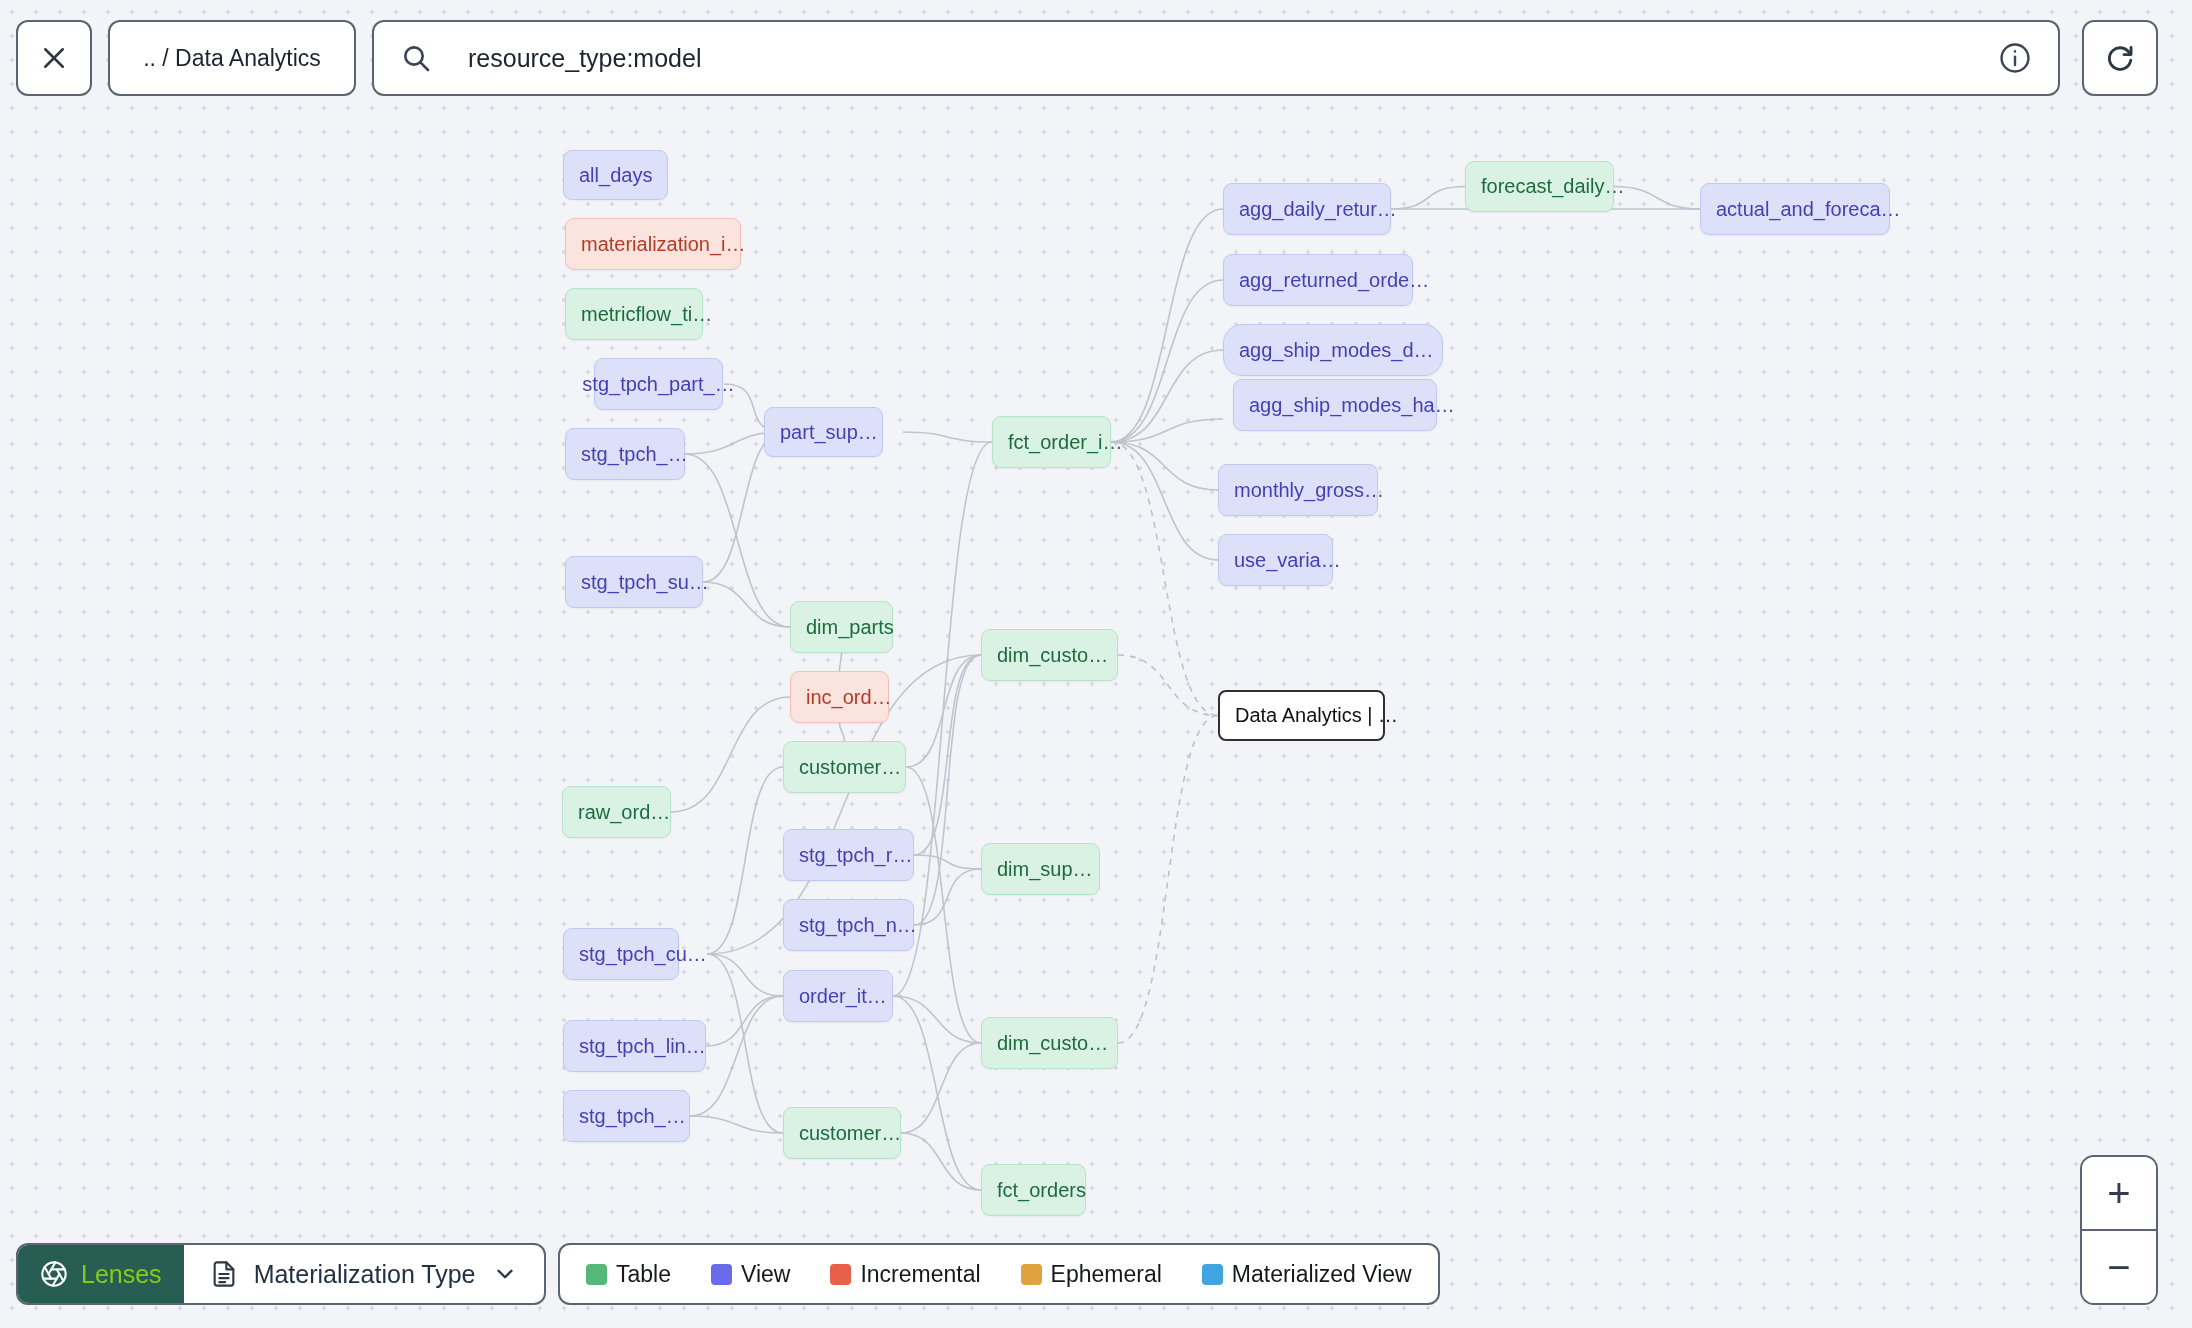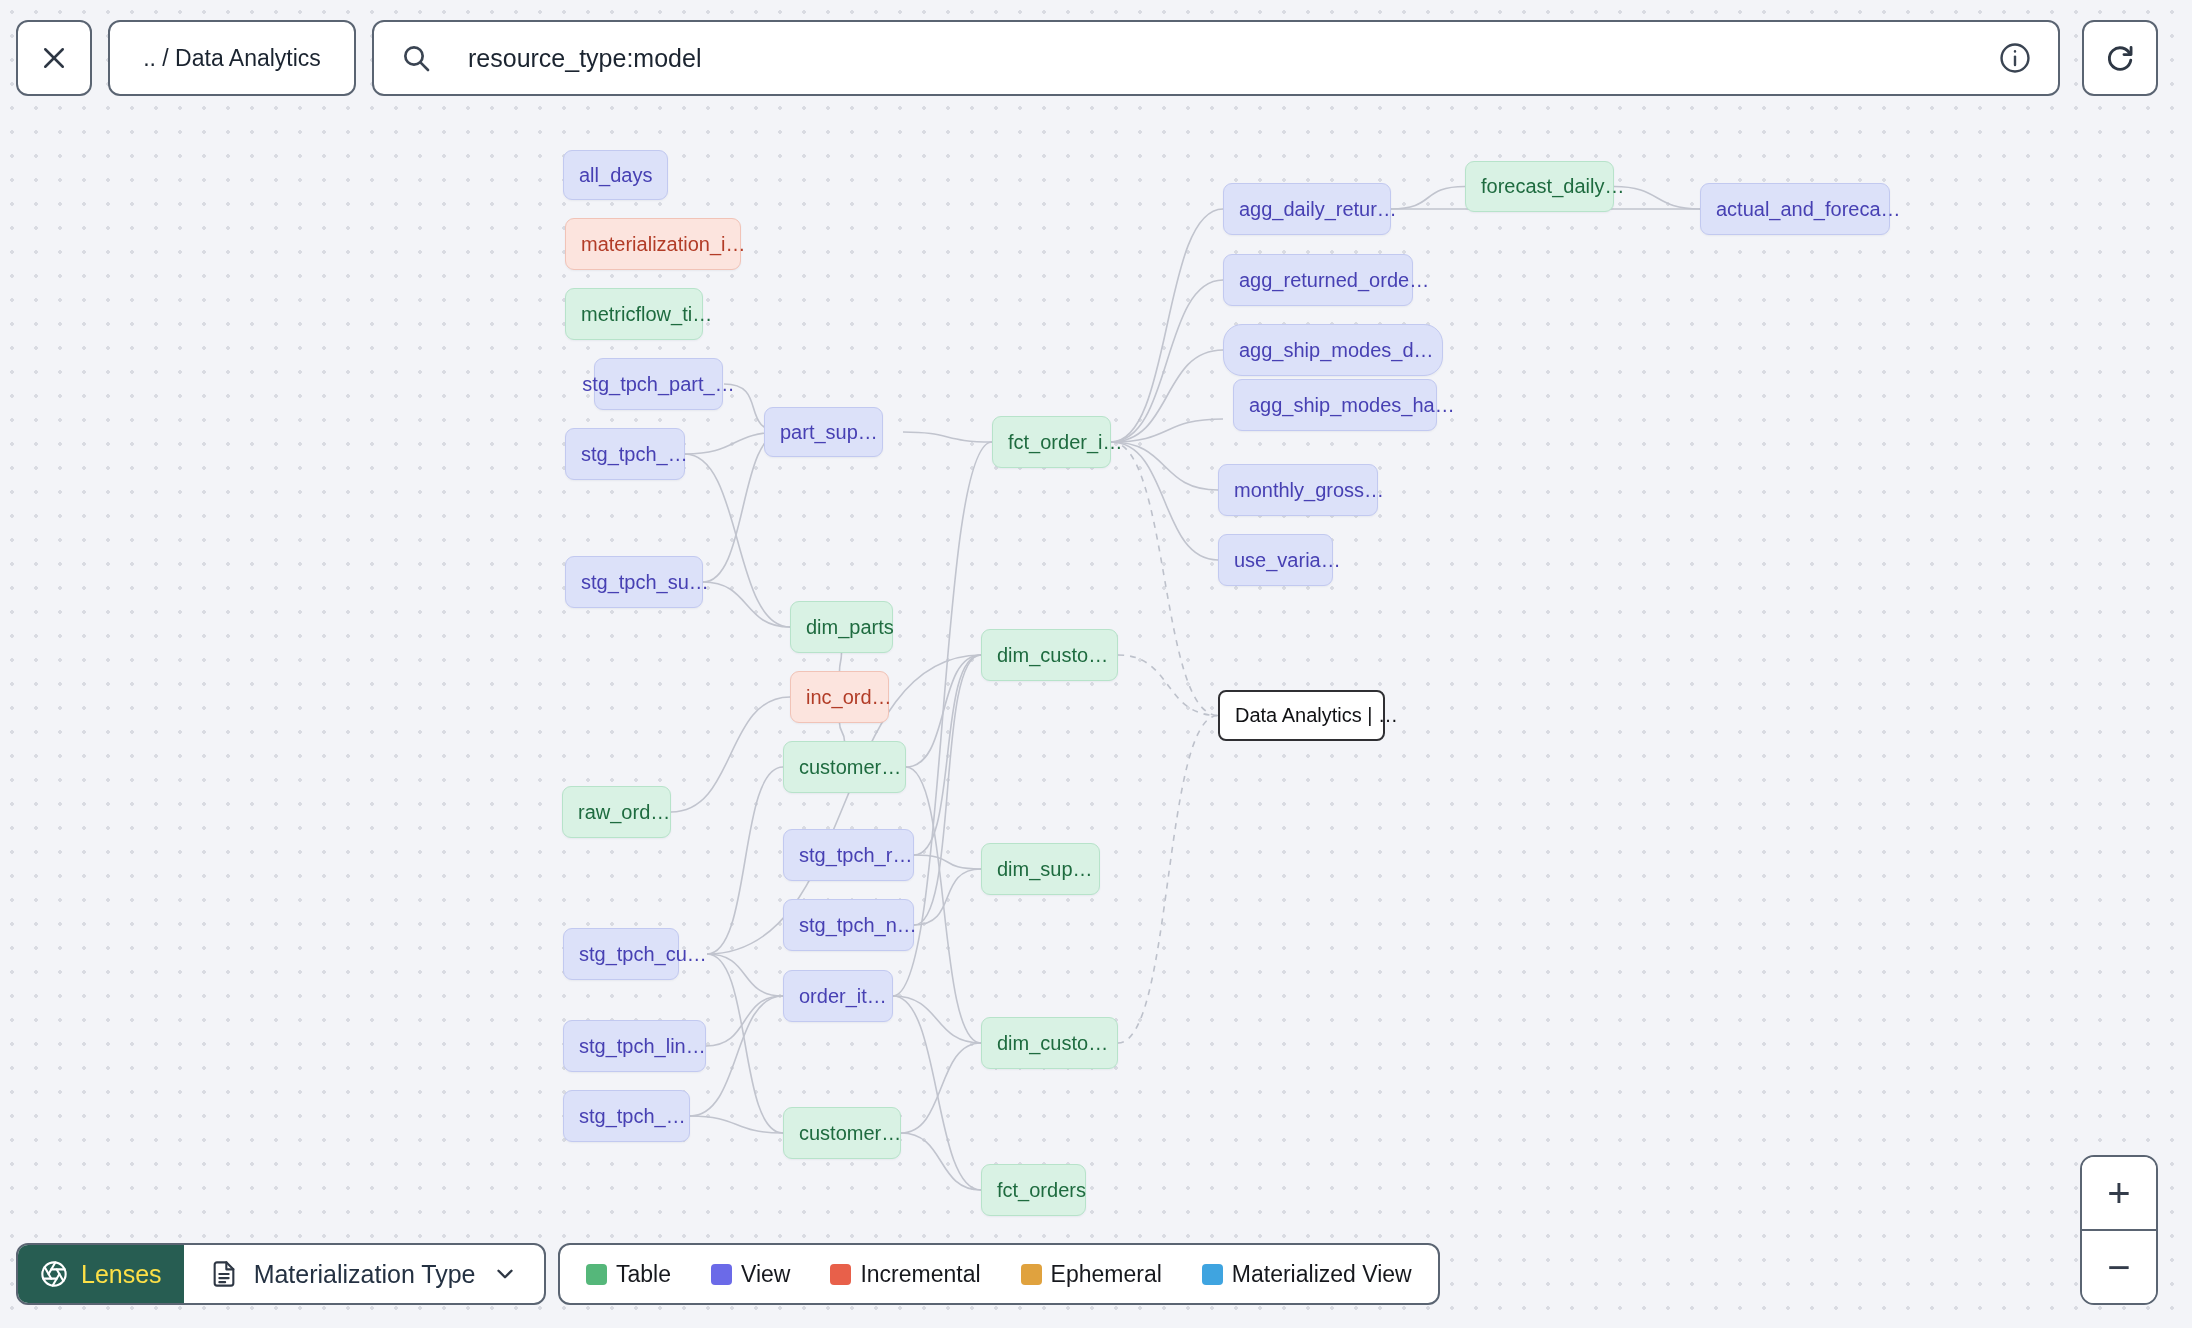--- a/index.html
+++ b/index.html
@@ -43,21 +43,21 @@
   .node.incremental { background:#fce4de; border:1px solid #f1c3b7; color:#b23c27; }
   .node.exposure    { background:#ffffff; border:2px solid #2f2f33; color:#101114; border-radius:8px; box-shadow:none; }
 
   
   .lenses-combo {
     position:absolute; left:16px; top:1243px; height:62px;
     display:flex; align-items:stretch; background:#ffffff;
     border:2px solid #5a6472; border-radius:12px; overflow:hidden;
   }
   .lenses-seg {
-    background:#275d52; color:#fde047; display:flex; align-items:center;
+    background:#275d52; color:#84cc16; display:flex; align-items:center;
     gap:13px; padding:0 22px; font-size:25px; cursor:pointer;
   }
   .lens-select {
     display:flex; align-items:center; gap:16px; padding:0 26px;
     font-size:25px; color:#243142; cursor:pointer;
   }
   .legend {
     position:absolute; left:558px; top:1243px; height:62px;
     background:#ffffff; border:2px solid #5a6472; border-radius:12px;
     display:flex; align-items:center; gap:40px; padding:0 26px;

